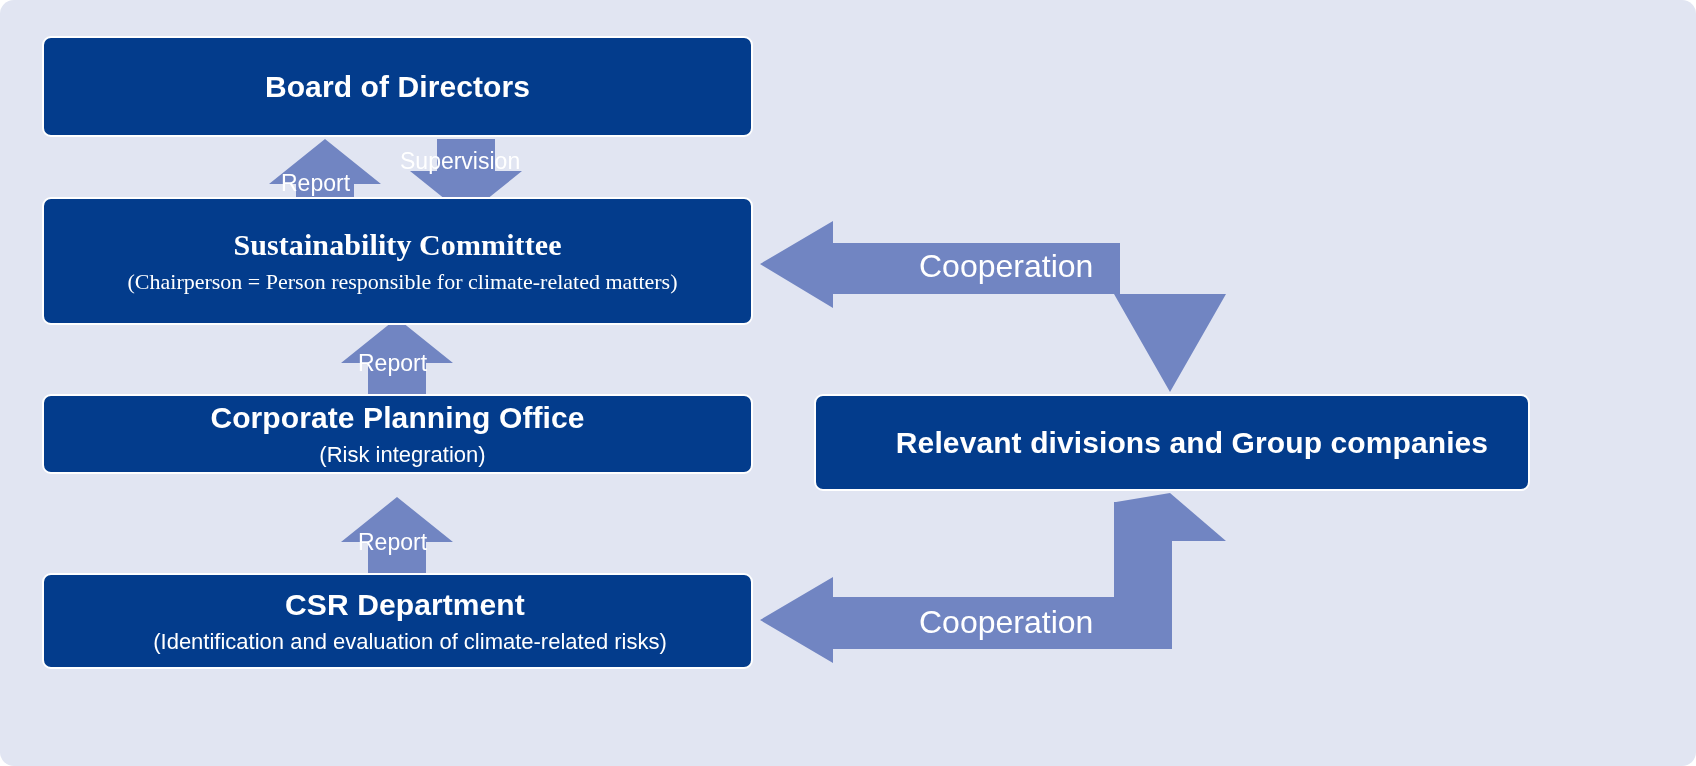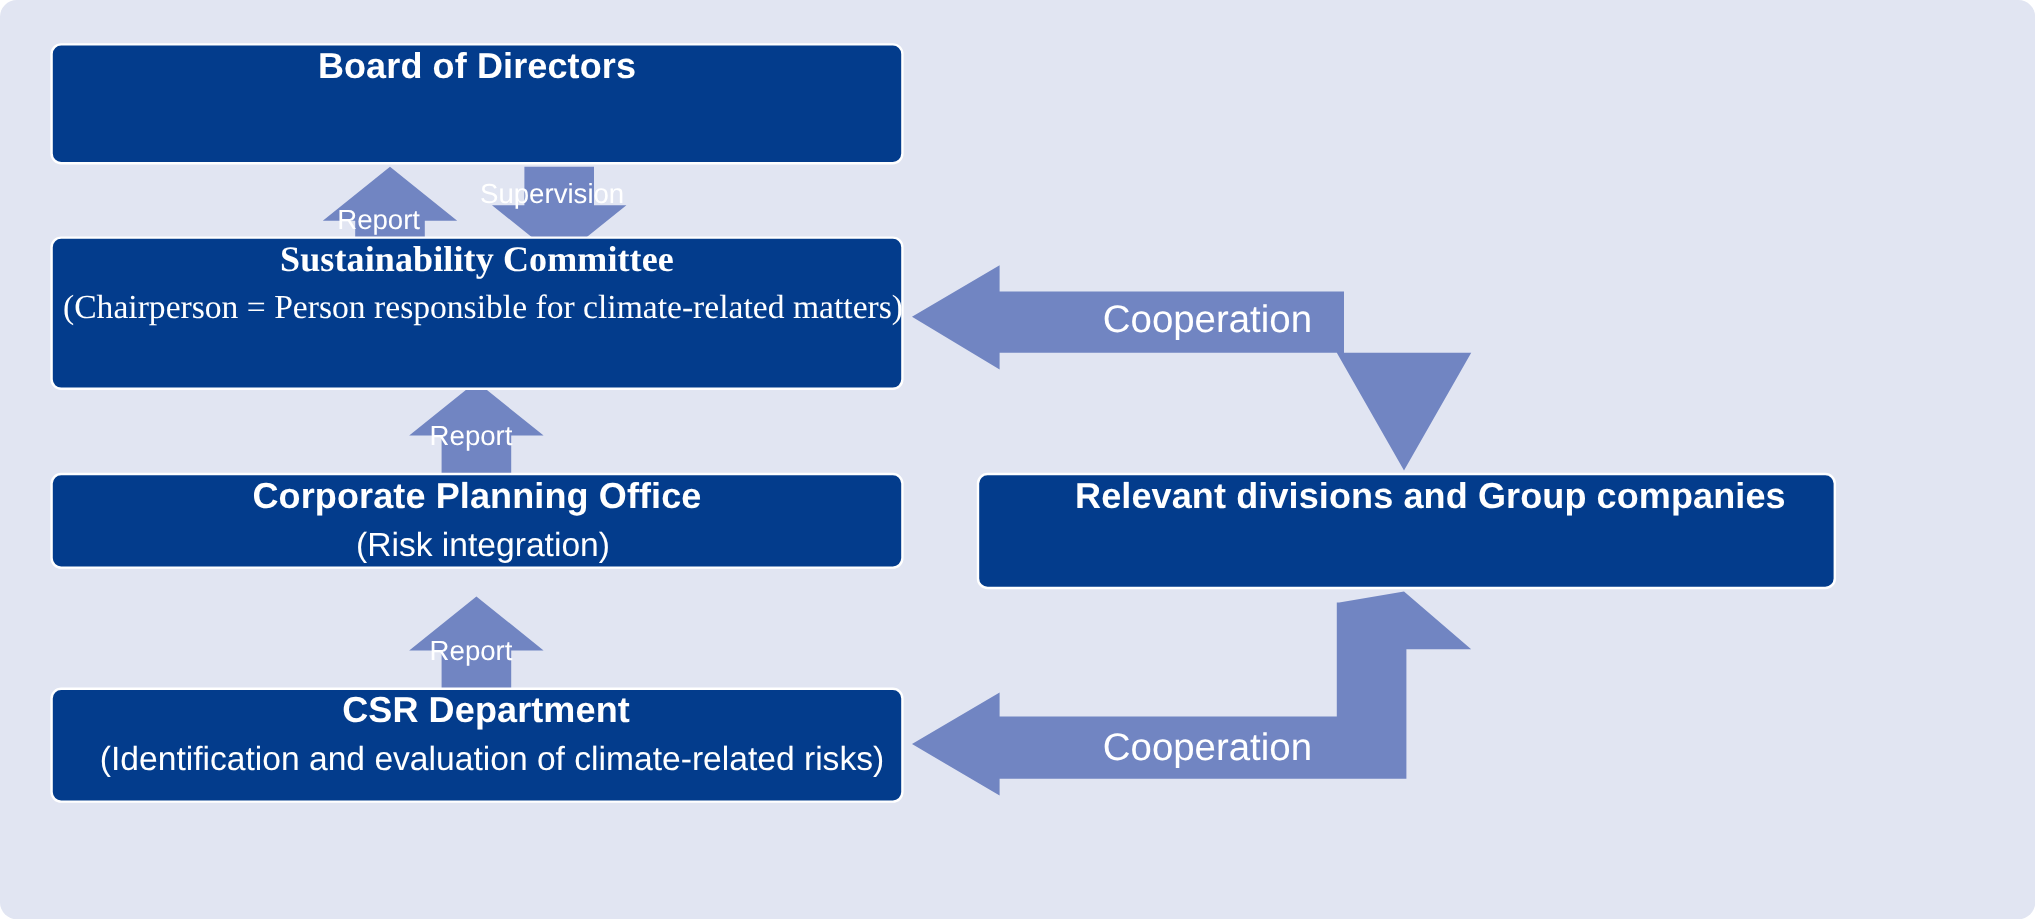--- a/index.html
+++ b/index.html
@@ -26,32 +26,33 @@
   .box {
     position: absolute;
     background: #033c8c;
     border: 2px solid #ffffff;
     border-radius: 9px;
     box-sizing: border-box;
     color: #ffffff;
     display: flex;
     flex-direction: column;
     align-items: center;
+    justify-content: center;
     text-align: center;
     z-index: 4;
   }
   .box .title {
     font-size: 30px;
     font-weight: bold;
     line-height: 1.18;
     letter-spacing: 0.1px;
     white-space: nowrap;
   }
   .box .subtitle {
-    font-size: 28px;
+    font-size: 22px;
     font-weight: normal;
     line-height: 1.2;
     margin-top: 6px;
     white-space: nowrap;
     margin-left: 10px;
   }
 
   #box-board          { left: 42px;  top: 36px;  width: 711px; height: 101px; }
   #box-sustainability { left: 42px;  top: 197px; width: 711px; height: 128px; font-family: Liberation Serif, serif; }
   #box-planning       { left: 42px;  top: 394px; width: 711px; height: 80px; }

